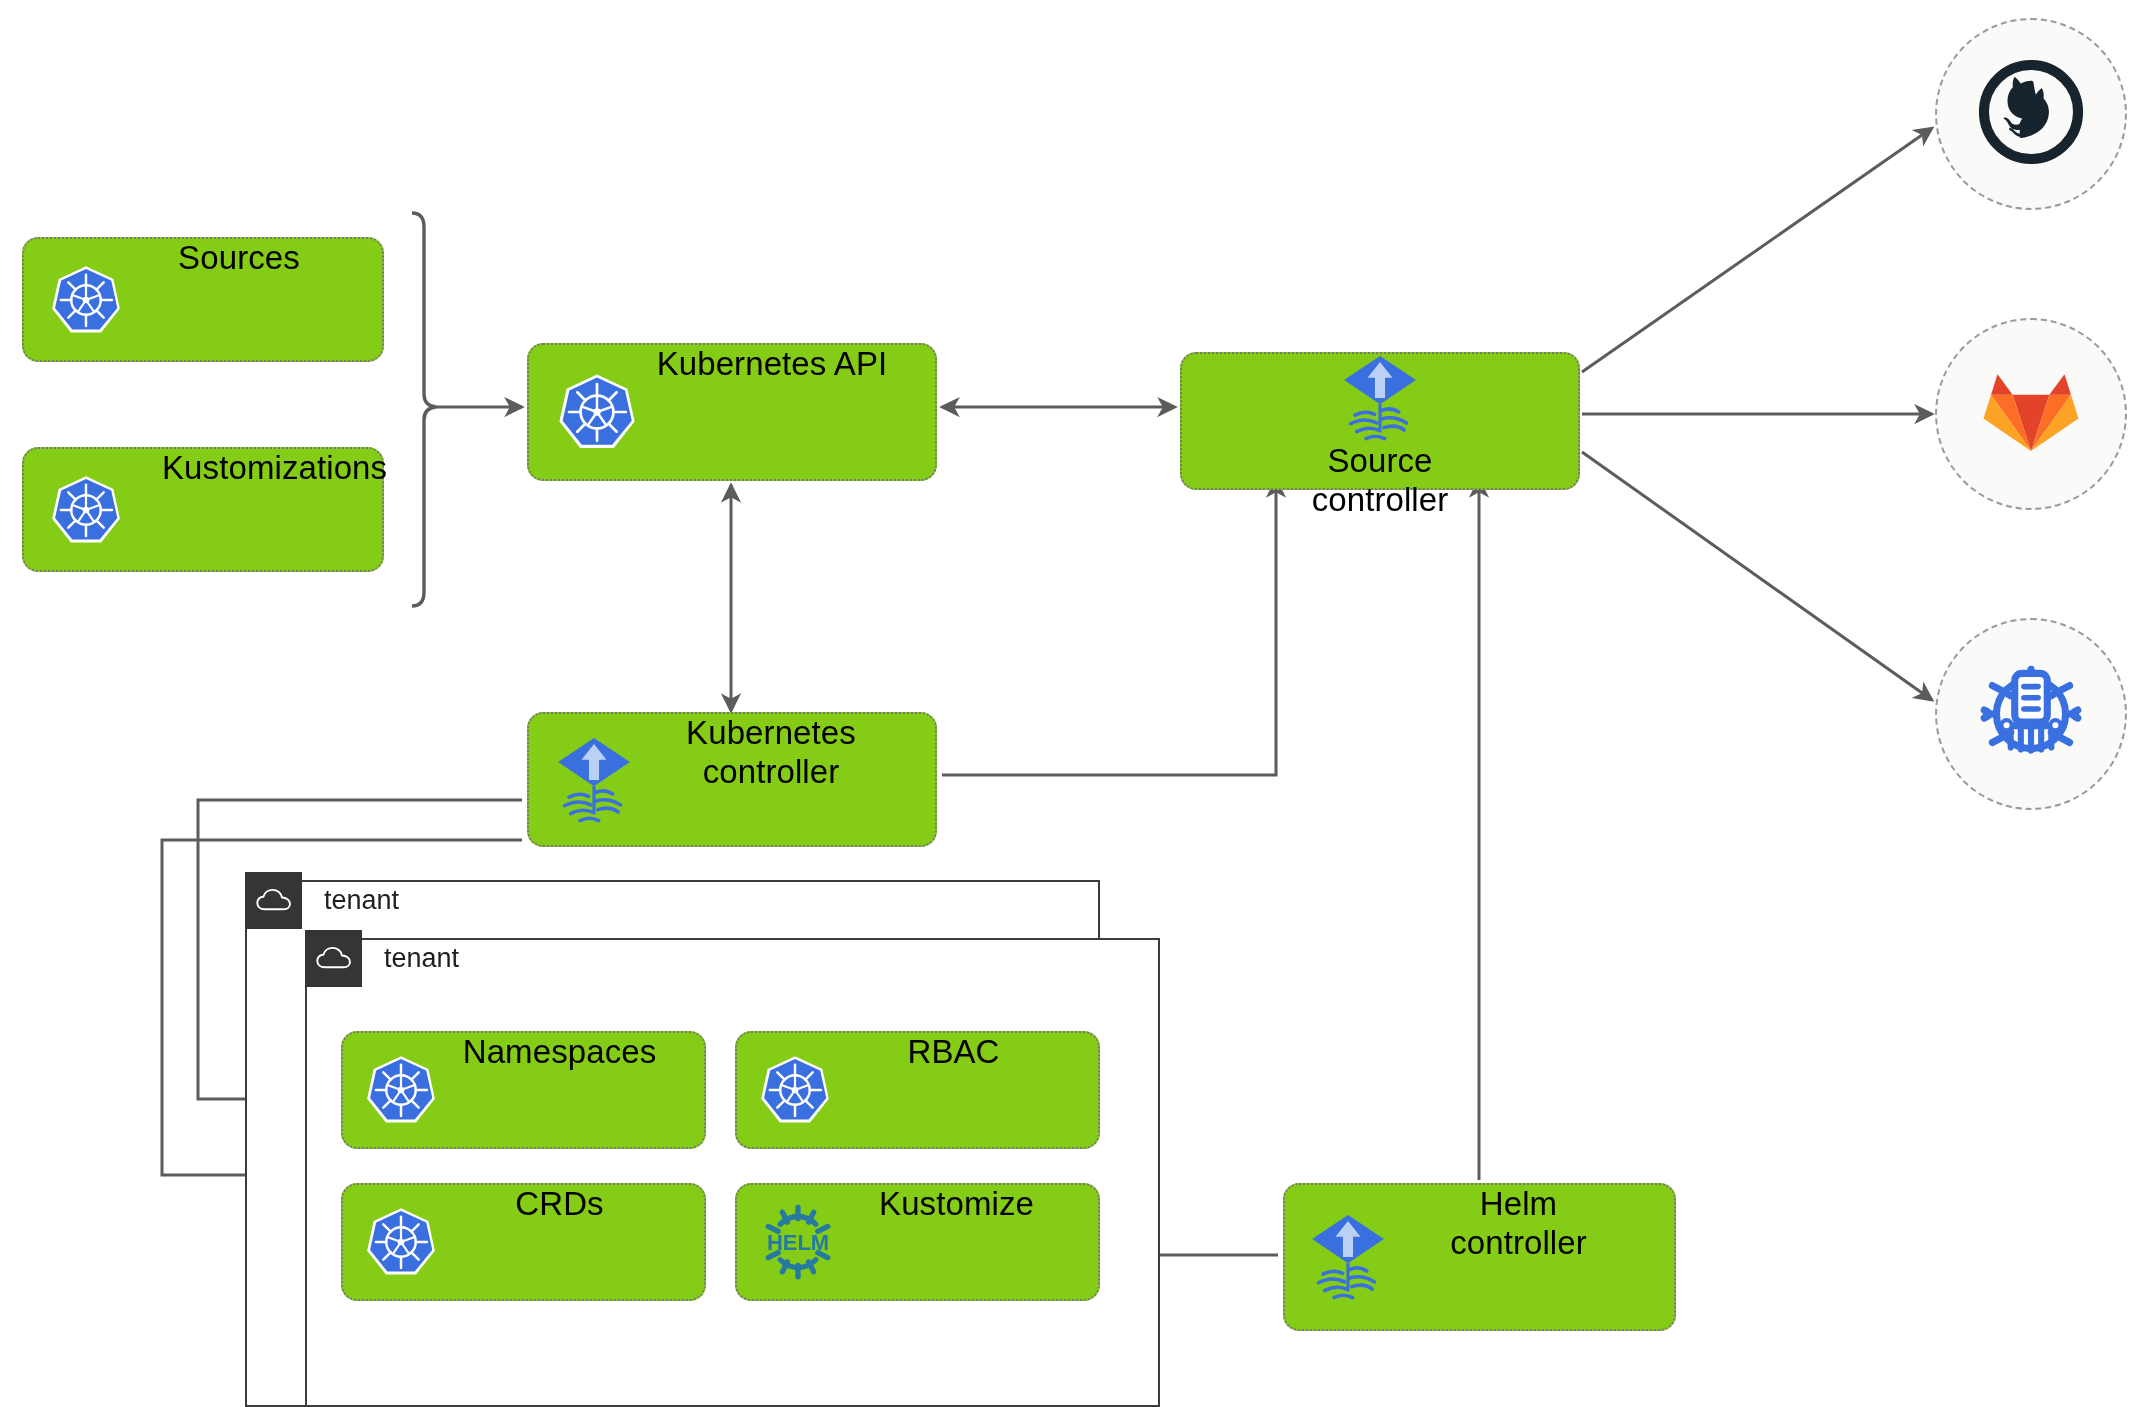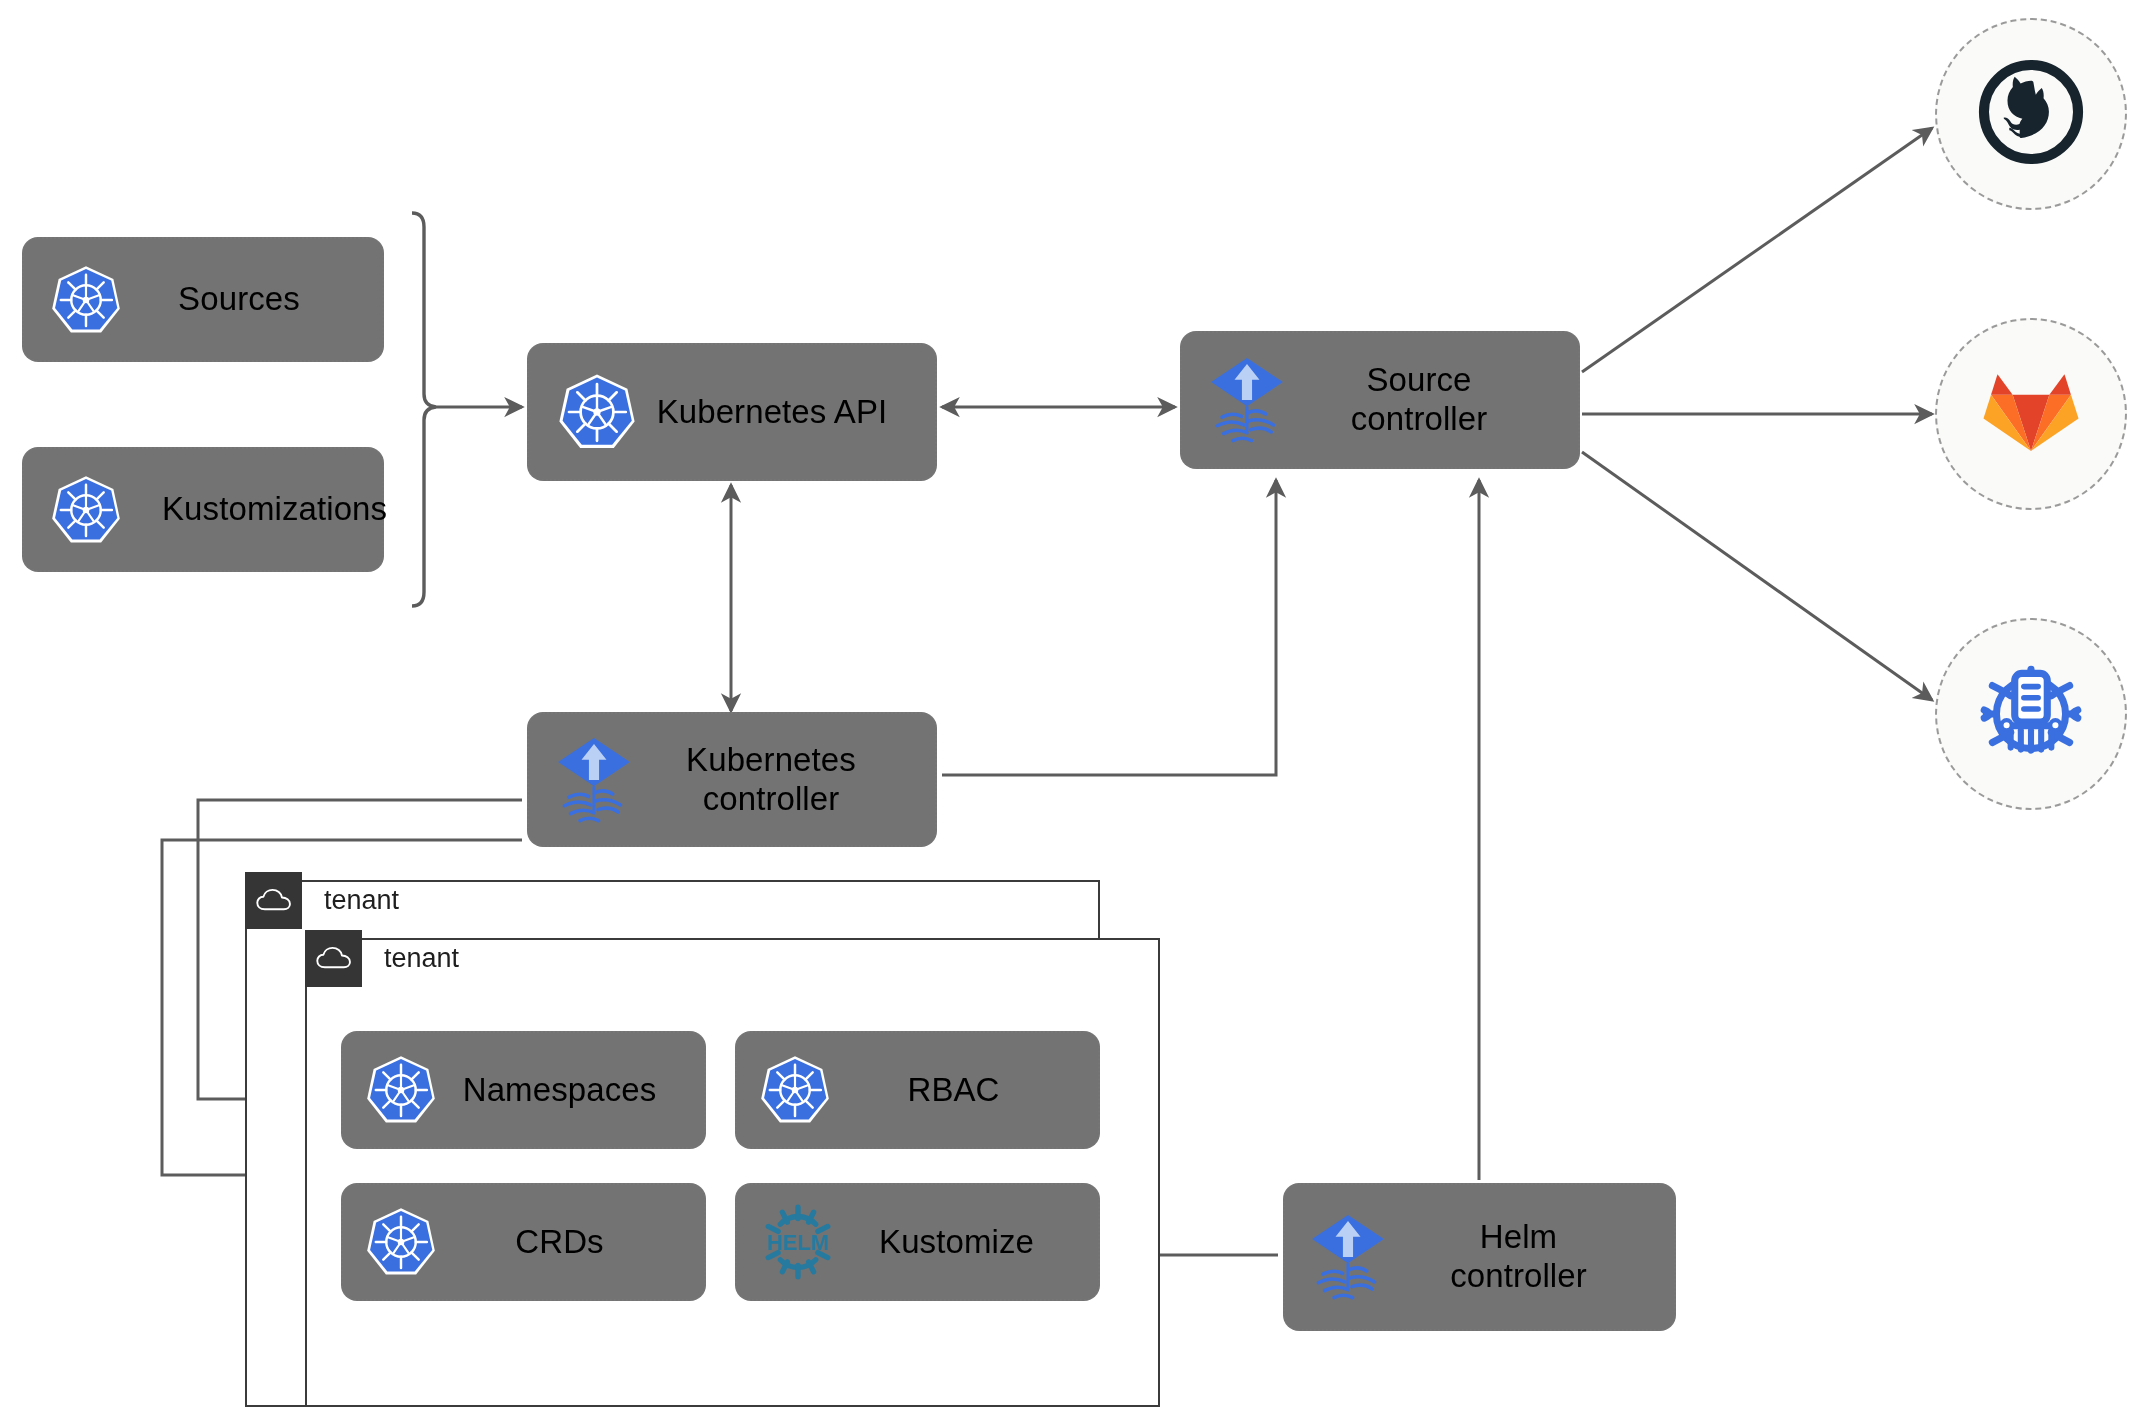--- a/index.html
+++ b/index.html
@@ -7,25 +7,24 @@
     width: 2144px; height: 1407px;
     background: #ffffff;
     font-family: "Liberation Sans", sans-serif;
     overflow: hidden;
   }
   #stage { position: relative; width: 2144px; height: 1407px; background: #fff; }
 
   
   .node {
     position: absolute;
-    background: #737373;
+    background: #84cc16;
     border: 2.5px dotted #767676;
     border-radius: 16px;
     display: flex;
-    align-items: center;
     z-index: 6;
   }
   .node .ico { flex: 0 0 auto; display: flex; align-items: center; justify-content: center; }
   .node .lbl {
     flex: 1 1 auto;
     text-align: center;
     color: #000;
     font-size: 33px;
     line-height: 1.18;
     letter-spacing: .1px;
@@ -263,21 +262,21 @@
 
   <div class="node" style="left:527px; top:343px; width:410px; height:138px; padding:0 28px;">
     <span class="ico">
       <svg width="80" height="80">
           <use href="#sym-k8s"></use>
         </svg>
     </span>
     <span class="lbl">Kubernetes API</span>
   </div>
 
-  <div class="node" style="left:1180px; top:331px; width:400px; height:138px; padding:0 26px;">
+  <div class="node" style="left:1180px; top:352px; width:400px; height:138px; padding:0 26px;flex-direction:column;">
     <span class="ico">
       <svg width="78" height="88">
           <use href="#sym-flux"></use>
         </svg>
     </span>
     <span class="lbl">Source
 controller</span>
   </div>
 
   <div class="node" style="left:527px; top:712px; width:410px; height:135px; padding:0 26px;">

